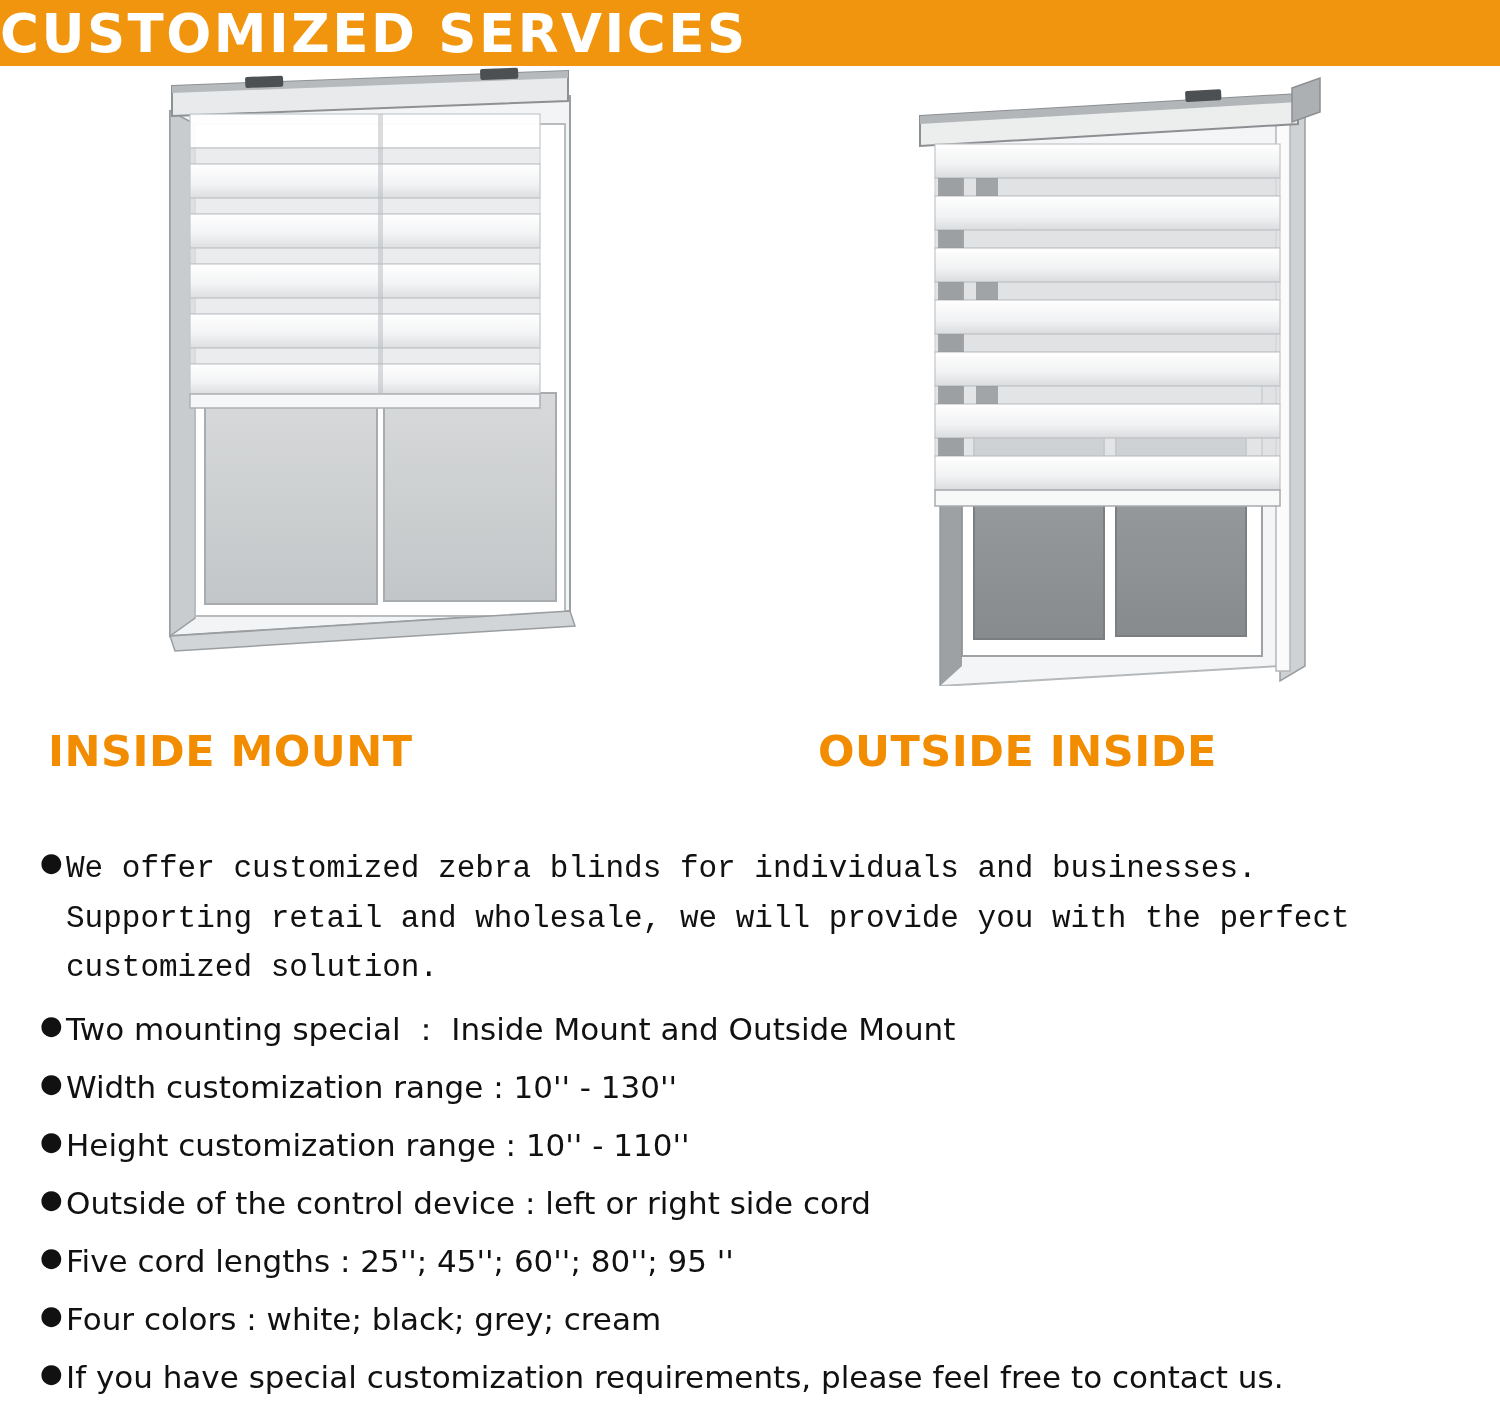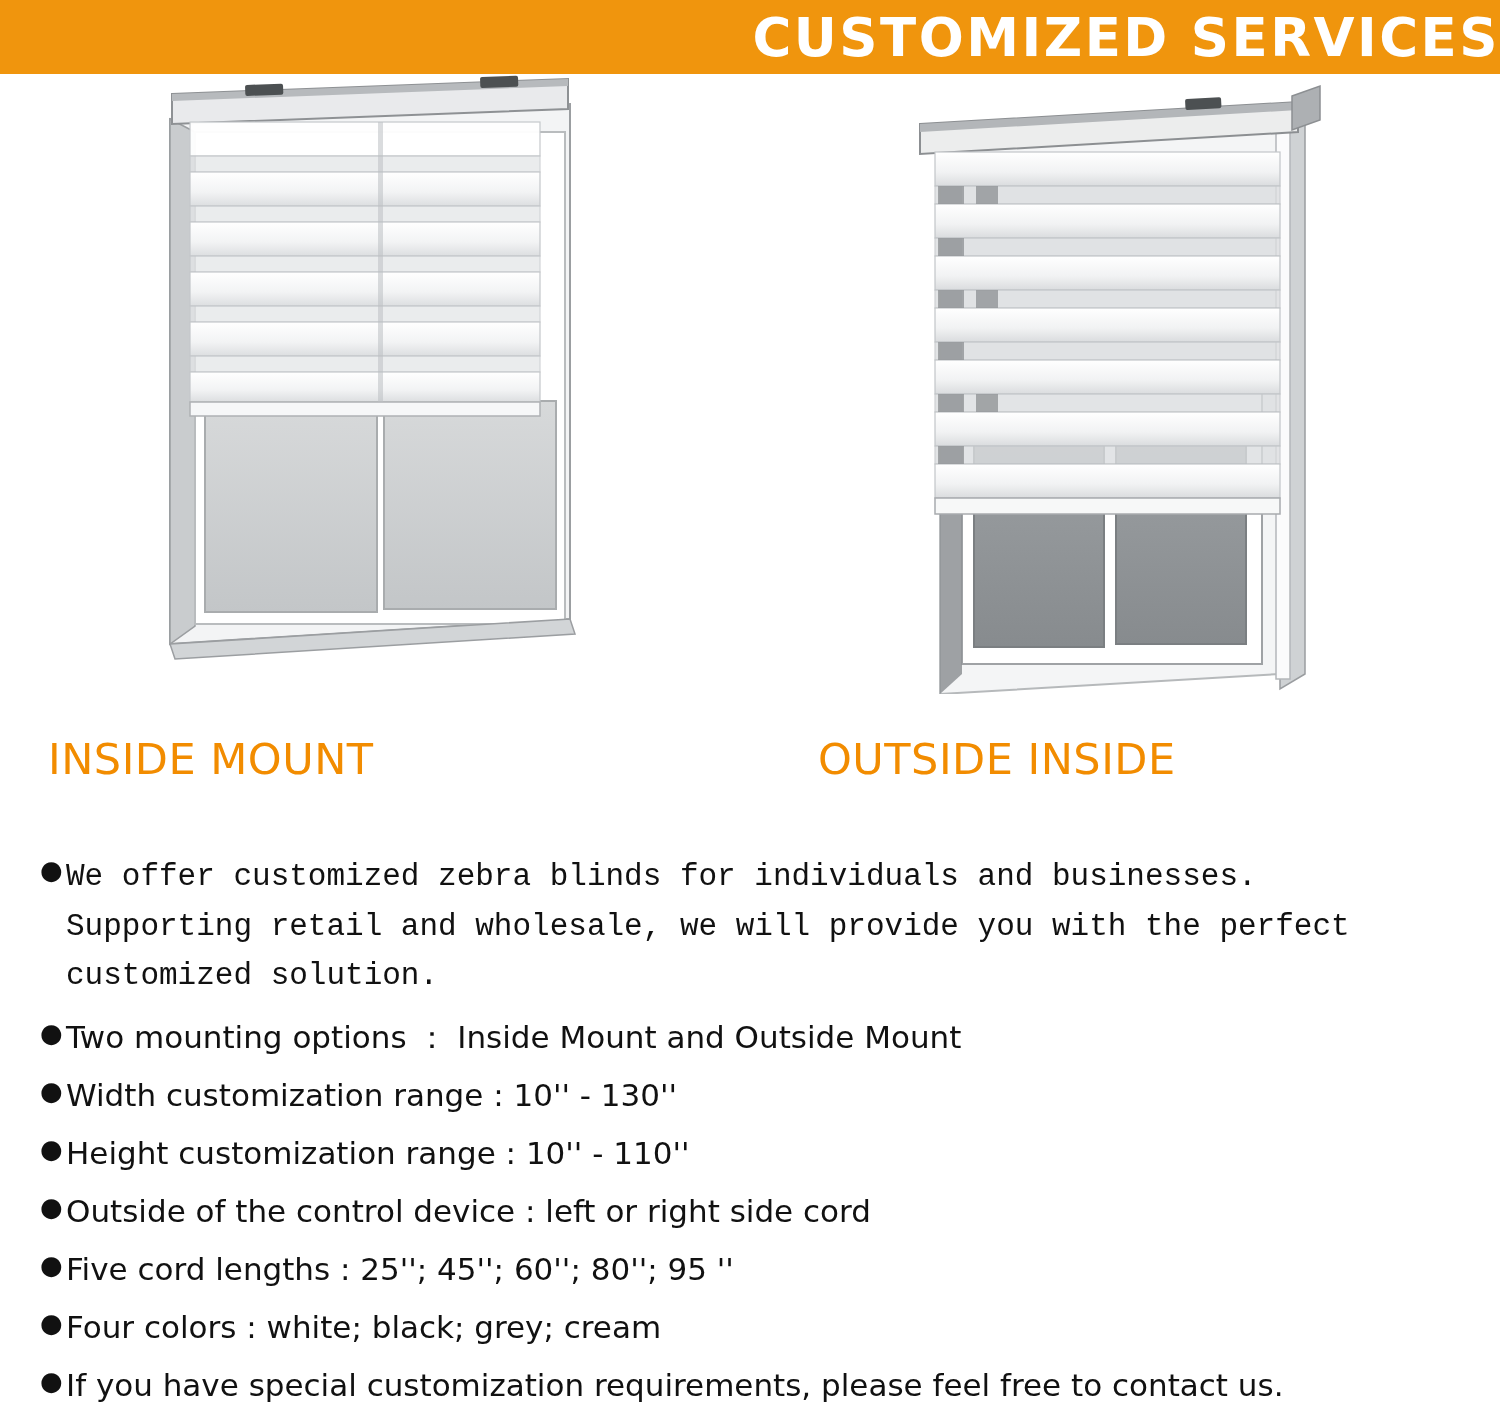--- a/index.html
+++ b/index.html
@@ -11,25 +11,25 @@
     width: 1500px;
     height: 1427px;
     font-family: "DejaVu Sans", "Liberation Sans", sans-serif;
     color: #1a1a1a;
     overflow: hidden;
     position: relative;
   }
 
   
   .banner {
-    height: 74px;
+    height: 66px;
     background: #f0950d;
     display: flex;
     align-items: center;
-    justify-content: flex-end;
+    justify-content: flex-start;
   }
   .banner-title {
     color: #ffffff;
     font-size: 53px;
     font-weight: bold;
     letter-spacing: 2.5px;
     line-height: 1;
     text-align: center;
   }
 
@@ -48,21 +48,21 @@
 
   
   .labels {
     position: relative;
     height: 90px;
   }
   .mount-label {
     position: absolute;
     color: #f28c00;
     font-size: 43px;
-    font-weight: normal;
+    font-weight: bold;
     letter-spacing: 0.5px;
   }
   .label-inside  { left: 48px;  top: 0; }
   .label-outside { left: 818px; top: 0; }
 
   
   .bullets {
     padding: 28px 40px 0 40px;
   }
   .bullet {
@@ -216,21 +216,21 @@
 
 <div class="bullets">
 
   <div class="bullet first">
     <span class="dot">●</span>
     <span class="txt">We offer customized zebra blinds for individuals and businesses. Supporting retail and wholesale, we will provide you with the perfect customized solution.</span>
   </div>
 
   <div class="bullet">
     <span class="dot">●</span>
-    <span class="txt">Two mounting options ：  Inside Mount and Outside Mount</span>
+    <span class="txt">Two mounting special ：  Inside Mount and Outside Mount</span>
   </div>
 
   <div class="bullet">
     <span class="dot">●</span>
     <span class="txt">Width customization range : 10'' - 130''</span>
   </div>
 
   <div class="bullet">
     <span class="dot">●</span>
     <span class="txt">Height customization range : 10'' - 110''</span>

